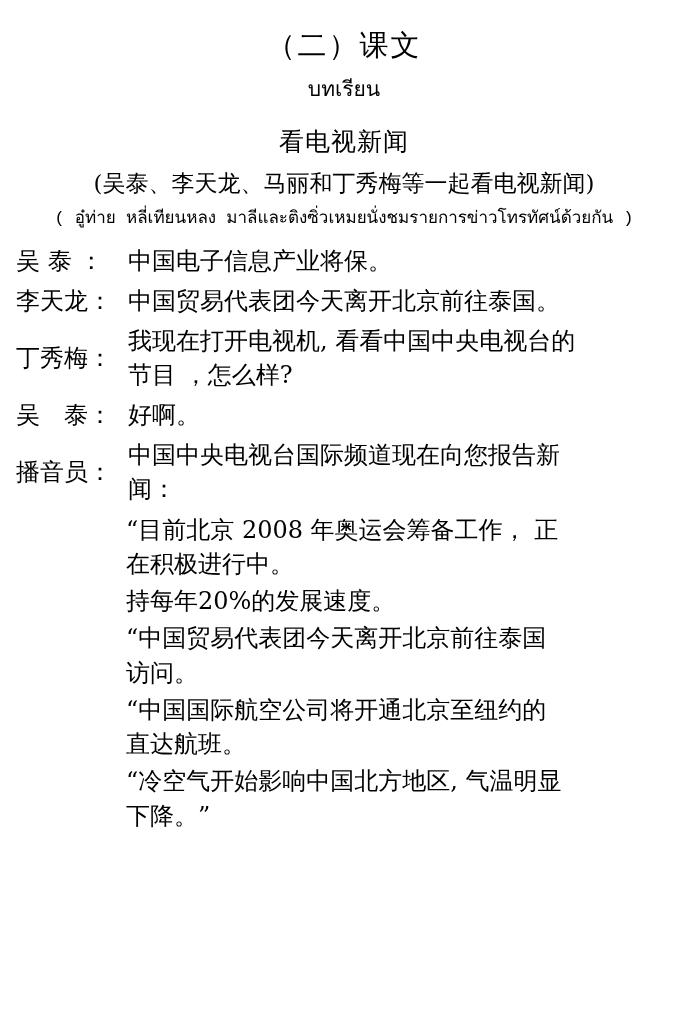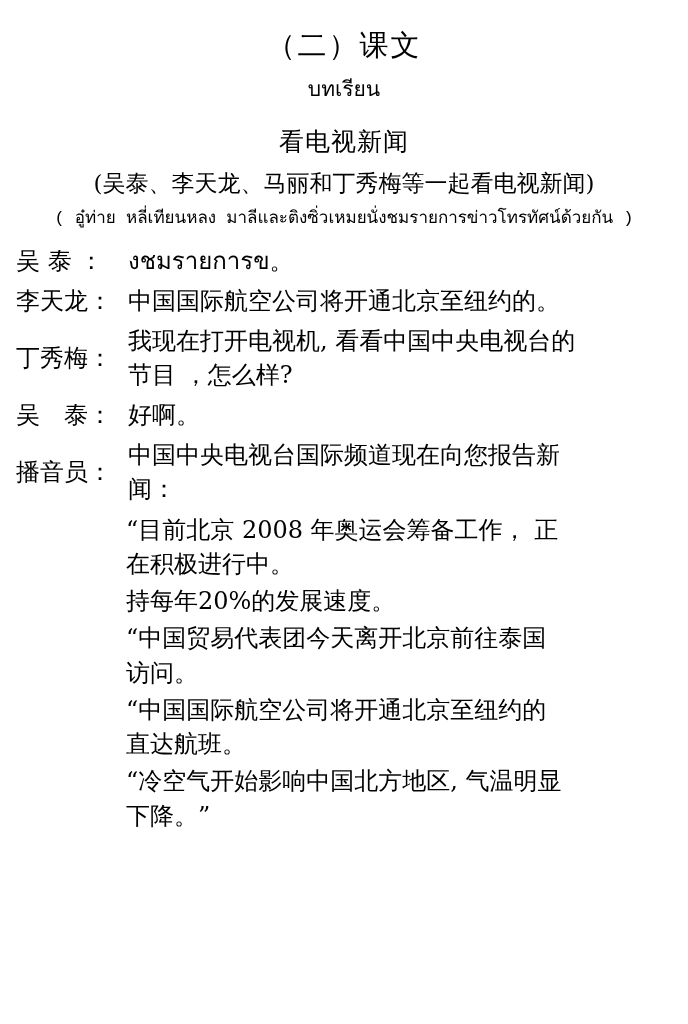--- a/index.html
+++ b/index.html
@@ -97,28 +97,28 @@
   <div class="lesson-title">看电视新闻</div>
 
   <div class="stage-cn">(吴泰、李天龙、马丽和丁秀梅等一起看电视新闻)</div>
   <div class="stage-th">( อู๋ท่าย หลี่เทียนหลง มาลีและติงซิ่วเหมยนั่งชมรายการข่าวโทรทัศน์ด้วยกัน )</div>
 
   <div class="dialogue">
 
     <div class="line">
       <div class="speaker">吴 泰 ：</div>
       <div class="speech">
-        <span class="cont">งชมรายการข。</span>
+        <span class="cont">中国电子信息产业将保。</span>
       </div>
     </div>
 
     <div class="line">
       <div class="speaker">李天龙：</div>
       <div class="speech">
-        <span class="cont">中国国际航空公司将开通北京至纽约的。</span>
+        <span class="cont">中国贸易代表团今天离开北京前往泰国。</span>
       </div>
     </div>
 
     <div class="line">
       <div class="speaker">丁秀梅：</div>
       <div class="speech">
         <span class="cont">我现在打开电视机, 看看中国中央电视台的</span>
         <span class="cont">节目 ，怎么样?</span>
       </div>
     </div>

